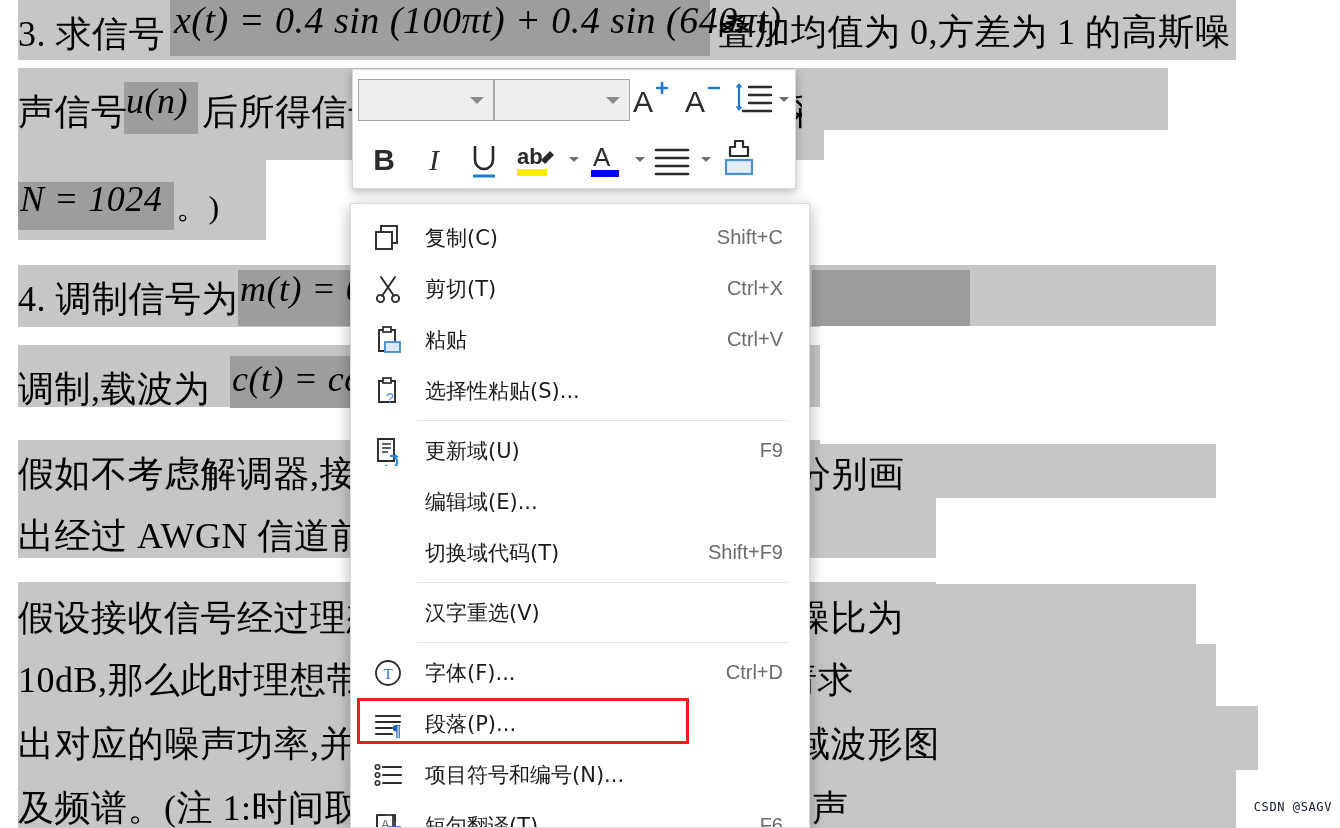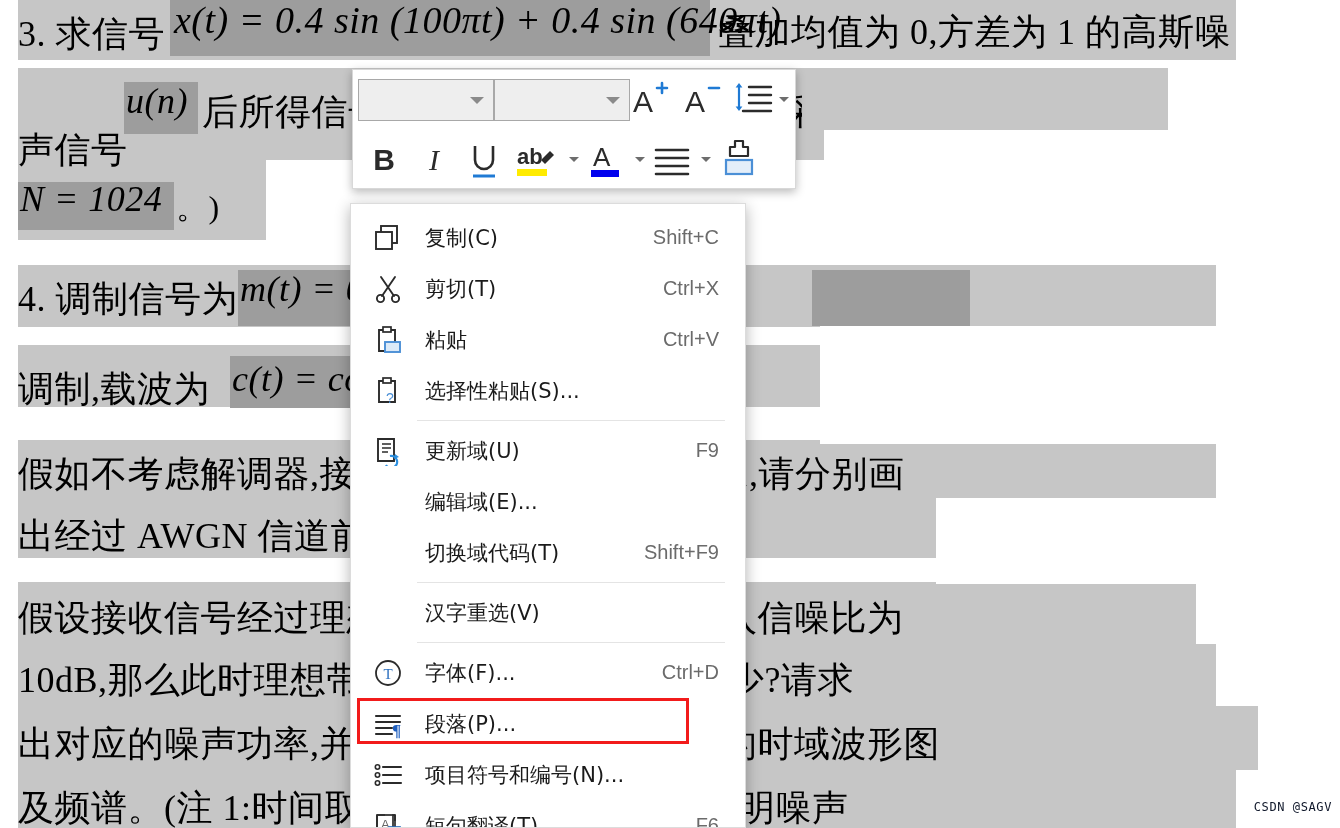--- a/index.html
+++ b/index.html
@@ -45,21 +45,21 @@
   .combo .cval{font-size:14px;color:#222;padding-left:8px;}
   #combo-font{left:5px;width:136px;}
   #combo-size{left:141px;width:136px;}
 
   .tbicon{position:absolute;display:flex;align-items:center;justify-content:center;
     color:#2b2b2b;}
   .smallcaret{width:0;height:0;border-left:5px solid transparent;border-right:5px solid transparent;border-top:5px solid #6d6d6d;position:absolute;}
 
   
   #ctxmenu{
-    position:absolute;left:350px;top:203px;width:396px;height:625px;
+    position:absolute;left:350px;top:203px;width:460px;height:625px;
     background:#ffffff;
     border:1px solid #dcdcdc;
     box-shadow:0 4px 14px rgba(0,0,0,.3);
     box-sizing:border-box;
     overflow:hidden;
   }
   .mi{position:relative;height:51px;display:flex;align-items:center;box-sizing:border-box;}
   .mi .ic{width:74px;min-width:74px;display:flex;align-items:center;justify-content:center;height:100%;}
   .mi .lbl{
     font-family:"DejaVu Sans","Liberation Sans",sans-serif;
@@ -110,21 +110,21 @@
   <div class="docline" style="left:18px;top:10px;font-size:36px;">
     <span>3. 求信号</span>
   </div>
   <div class="docline mathspan" style="left:174px;top:-2px;font-size:38px;">
     <span>x(t) = 0.4 sin (100πt) + 0.4 sin (640πt)</span>
   </div>
   <div class="docline" style="left:718px;top:8px;font-size:36px;">
     <span>叠加均值为 0,方差为 1 的高斯噪</span>
   </div>
 
-  <div class="docline" style="left:18px;top:88px;font-size:36px;margin-top:38px;">
+  <div class="docline" style="left:18px;top:88px;font-size:36px;">
     <span>声信号</span>
   </div>
   <div class="docline mathspan" style="left:126px;top:80px;font-size:36px;">
     <span>u(n)</span>
   </div>
   <div class="docline" style="left:202px;top:88px;font-size:36px;width:600px;overflow:hidden;">
     <span>后所得信号的频谱;(注:时间取[0,0.6],采样点数</span>
   </div>
 
   <div class="docline mathspan" style="left:20px;top:178px;font-size:36px;">

